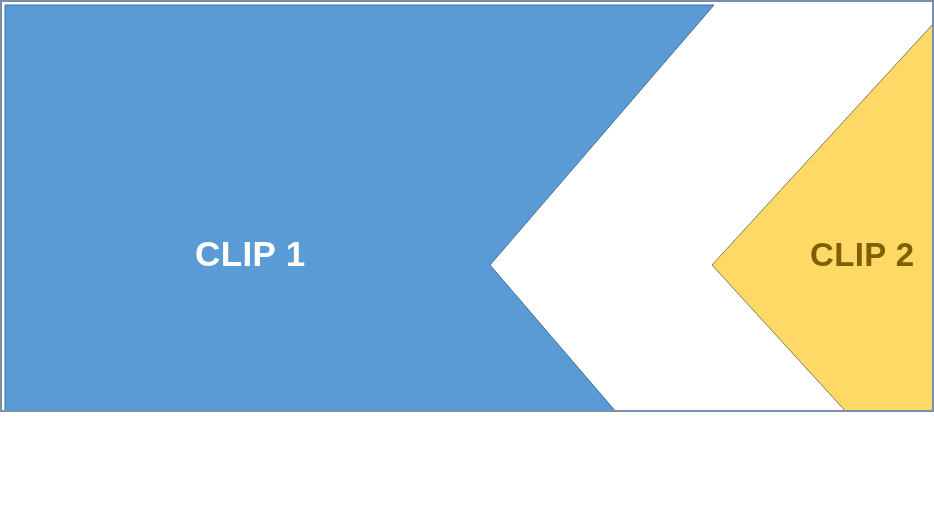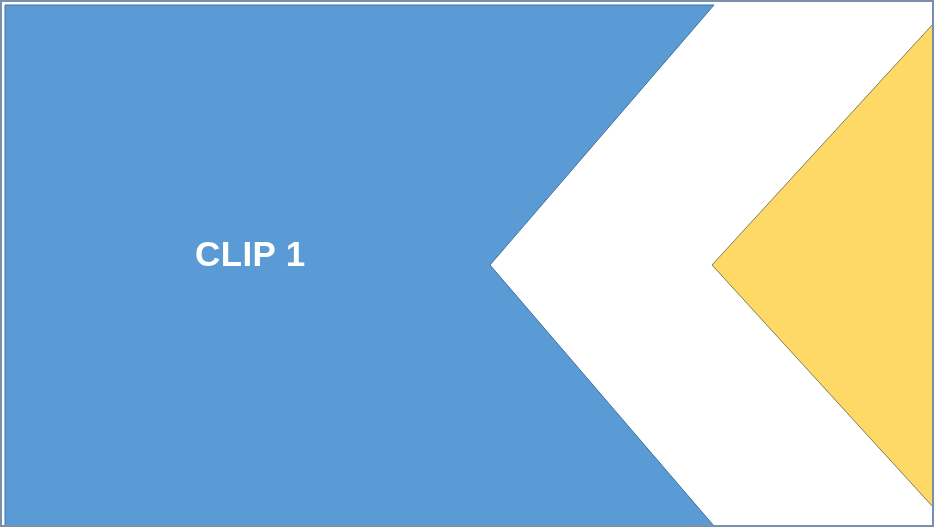--- a/index.html
+++ b/index.html
@@ -7,21 +7,21 @@
     margin: 0;
     padding: 0;
     background: #ffffff;
   }
   body {
     font-family: "Liberation Sans", sans-serif;
   }
   .canvas {
     position: relative;
     width: 934px;
-    height: 527px;
+    height: 412px;
     background: #ffffff;
     box-sizing: border-box;
     border: 2px solid #7790ad;
     overflow: hidden;
   }
   .stage {
     position: absolute;
     inset: 0;
     width: 100%;
     height: 100%;
@@ -60,15 +60,16 @@
 <div class="canvas" style="border-color: rgb(119, 144, 173); background: rgb(255, 255, 255);">
   <div class="stage">
 
     <svg class="shape-svg" viewBox="0 0 934 527" preserveAspectRatio="none">
       <polygon id="shape-clip1" fill="#5B9BD5" stroke="#41719C" stroke-width="1" points="3,3 712,3 488,263 712,524 3,524"></polygon>
       <polygon id="shape-clip2" fill="#FFD966" stroke="#7F7F5B" stroke-width="1" points="710,263 931,22 931,3 1180,3 1180,524 931,524 931,505"></polygon>
     </svg>
 
     <div class="label label-clip1" style="color: rgb(255, 255, 255);">CLIP 1</div>
 
+    <div class="label label-clip2" style="color: rgb(127, 96, 0);">CLIP 2</div>
 
   </div>
 </div>
 
 </body></html>

